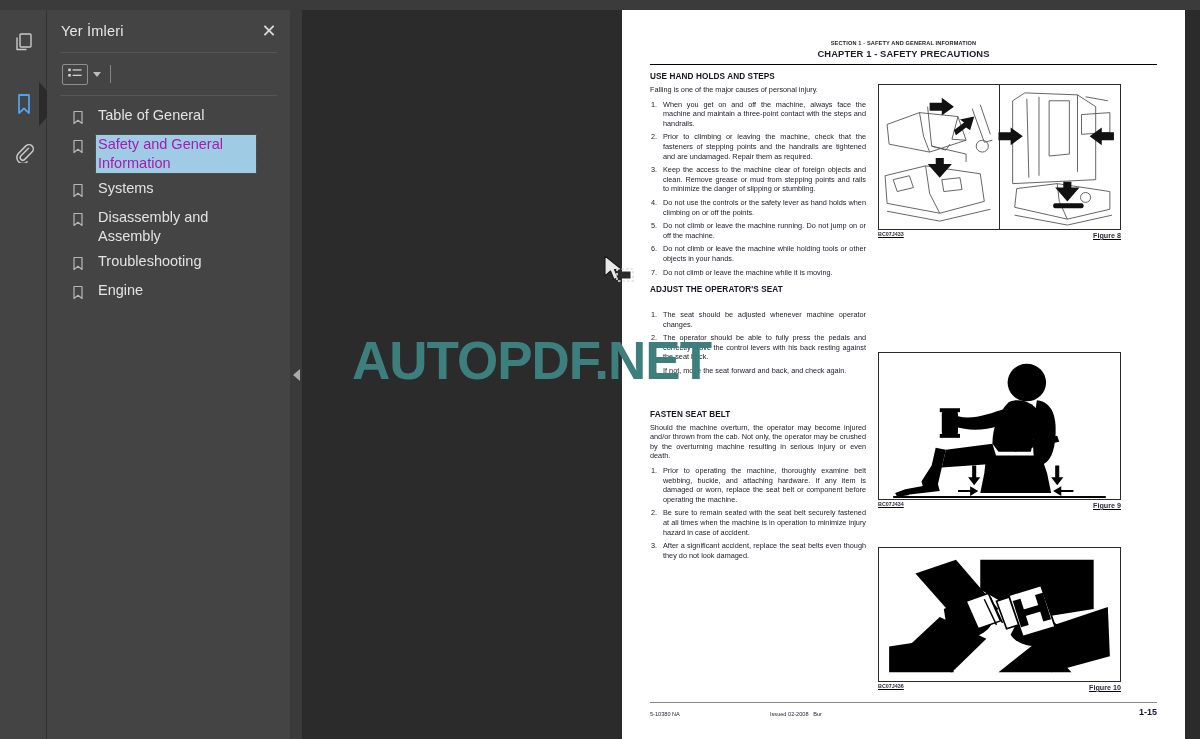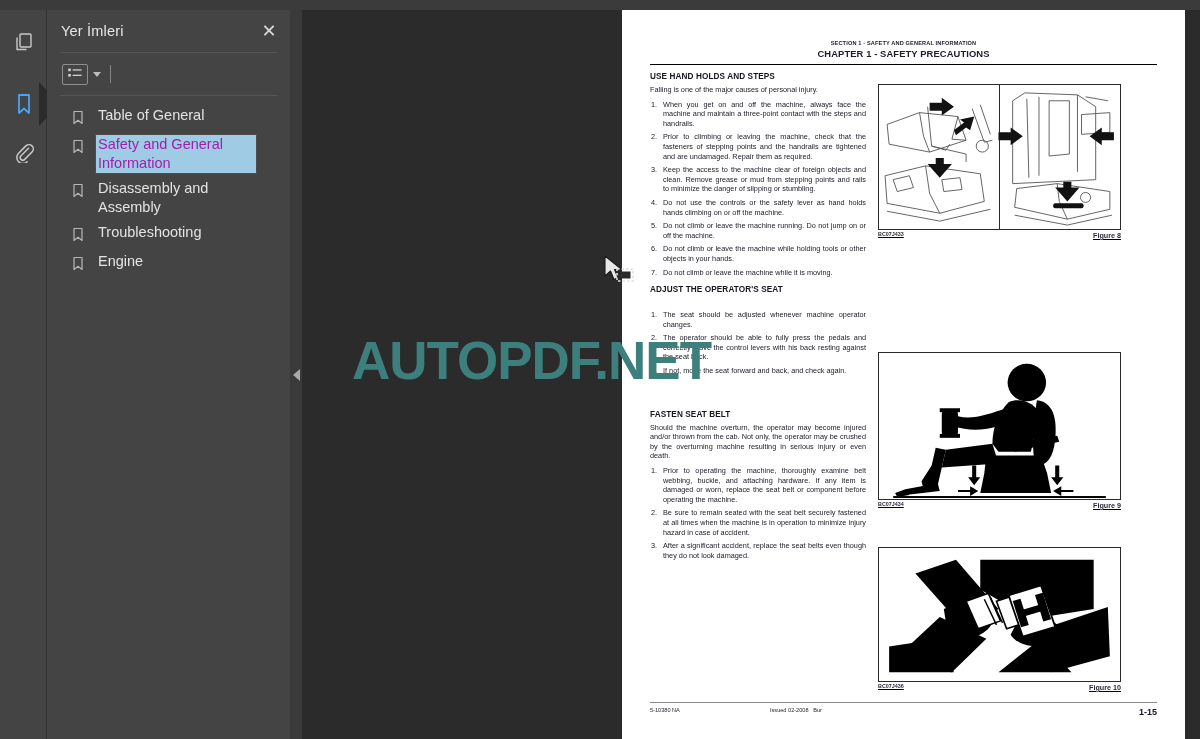--- a/index.html
+++ b/index.html
@@ -187,21 +187,21 @@
     font-weight: bold;
   }
   .fig-cap .right { font-size: 7.2px; }
 
   
   .page-footer {
     position: absolute; left: 28px; right: 28px; bottom: 22px;
     font-size: 5.6px; color: #26263a;
   }
   .page-footer .rule { border-top: .8px solid #888; margin-bottom: 4px; }
-  .footer-row { display: flex; align-items: flex-start; }
+  .footer-row { display: flex; align-items: flex-end; }
   .f-code { width: 120px; }
   .f-issued { flex: 1; }
   .f-page { font-size: 9px; font-weight: bold; color: #14142a; }
 
   
   .watermark {
     position: absolute; left: 352px; top: 330px;
     font-size: 53px; font-weight: bold;
     color: #3c7f7c;
     letter-spacing: -1px;
@@ -292,20 +292,28 @@
 
       <div class="bm-item selected">
         <span class="bm-icon">
           <svg width="12" height="15" viewBox="0 0 12 15">
             <path d="M2 1.5 L10 1.5 L10 13.5 L6 10.3 L2 13.5 Z" fill="none" stroke="#b6b6b6" stroke-width="1.2" stroke-linejoin="round"></path>
           </svg>
         </span>
         <span class="bm-label" style="width:160px;display:inline-block;">Safety and General Information</span>
       </div>
 
+      <div class="bm-item">
+        <span class="bm-icon">
+          <svg width="12" height="15" viewBox="0 0 12 15">
+            <path d="M2 1.5 L10 1.5 L10 13.5 L6 10.3 L2 13.5 Z" fill="none" stroke="#b6b6b6" stroke-width="1.2" stroke-linejoin="round"></path>
+          </svg>
+        </span>
+        <span class="bm-label">Systems</span>
+      </div>
 
       <div class="bm-item">
         <span class="bm-icon">
           <svg width="12" height="15" viewBox="0 0 12 15">
             <path d="M2 1.5 L10 1.5 L10 13.5 L6 10.3 L2 13.5 Z" fill="none" stroke="#b6b6b6" stroke-width="1.2" stroke-linejoin="round"></path>
           </svg>
         </span>
         <span class="bm-label" style="width:148px;display:inline-block;">Disassembly and Assembly</span>
       </div>
 
@@ -347,21 +355,21 @@
         <div class="cols">
 
           <div class="col-left">
 
             <h3 class="sec-title">USE HAND HOLDS AND STEPS</h3>
             <p class="lead">Falling is one of the major causes of personal injury.</p>
             <ol class="steps">
               <li><span class="num">1.</span><span>When you get on and off the machine, always face the machine and maintain a three-point contact with the steps and handrails.</span></li>
               <li><span class="num">2.</span><span>Prior to climbing or leaving the machine, check that the fasteners of stepping points and the handrails are tightened and are undamaged. Repair them as required.</span></li>
               <li><span class="num">3.</span><span>Keep the access to the machine clear of foreign objects and clean. Remove grease or mud from stepping points and rails to minimize the danger of slipping or stumbling.</span></li>
-              <li><span class="num">4.</span><span>Do not use the controls or the safety lever as hand holds hands climbing on or off the machine.</span></li>
+              <li><span class="num">4.</span><span>Do not use the controls or the safety lever as hand holds when climbing on or off the points.</span></li>
               <li><span class="num">5.</span><span>Do not climb or leave the machine running. Do not jump on or off the machine.</span></li>
               <li><span class="num">6.</span><span>Do not climb or leave the machine while holding tools or other objects in your hands.</span></li>
               <li><span class="num">7.</span><span>Do not climb or leave the machine while it is moving.</span></li>
             </ol>
 
             <h3 class="sec-title">ADJUST THE OPERATOR'S SEAT</h3>
             <div class="spacer-12"></div>
             <ol class="steps">
               <li><span class="num">1.</span><span>The seat should be adjusted whenever machine operator changes.</span></li>
               <li><span class="num">2.</span><span>The operator should be able to fully press the pedals and correctly move the control levers with his back resting against the seat back.</span></li>

